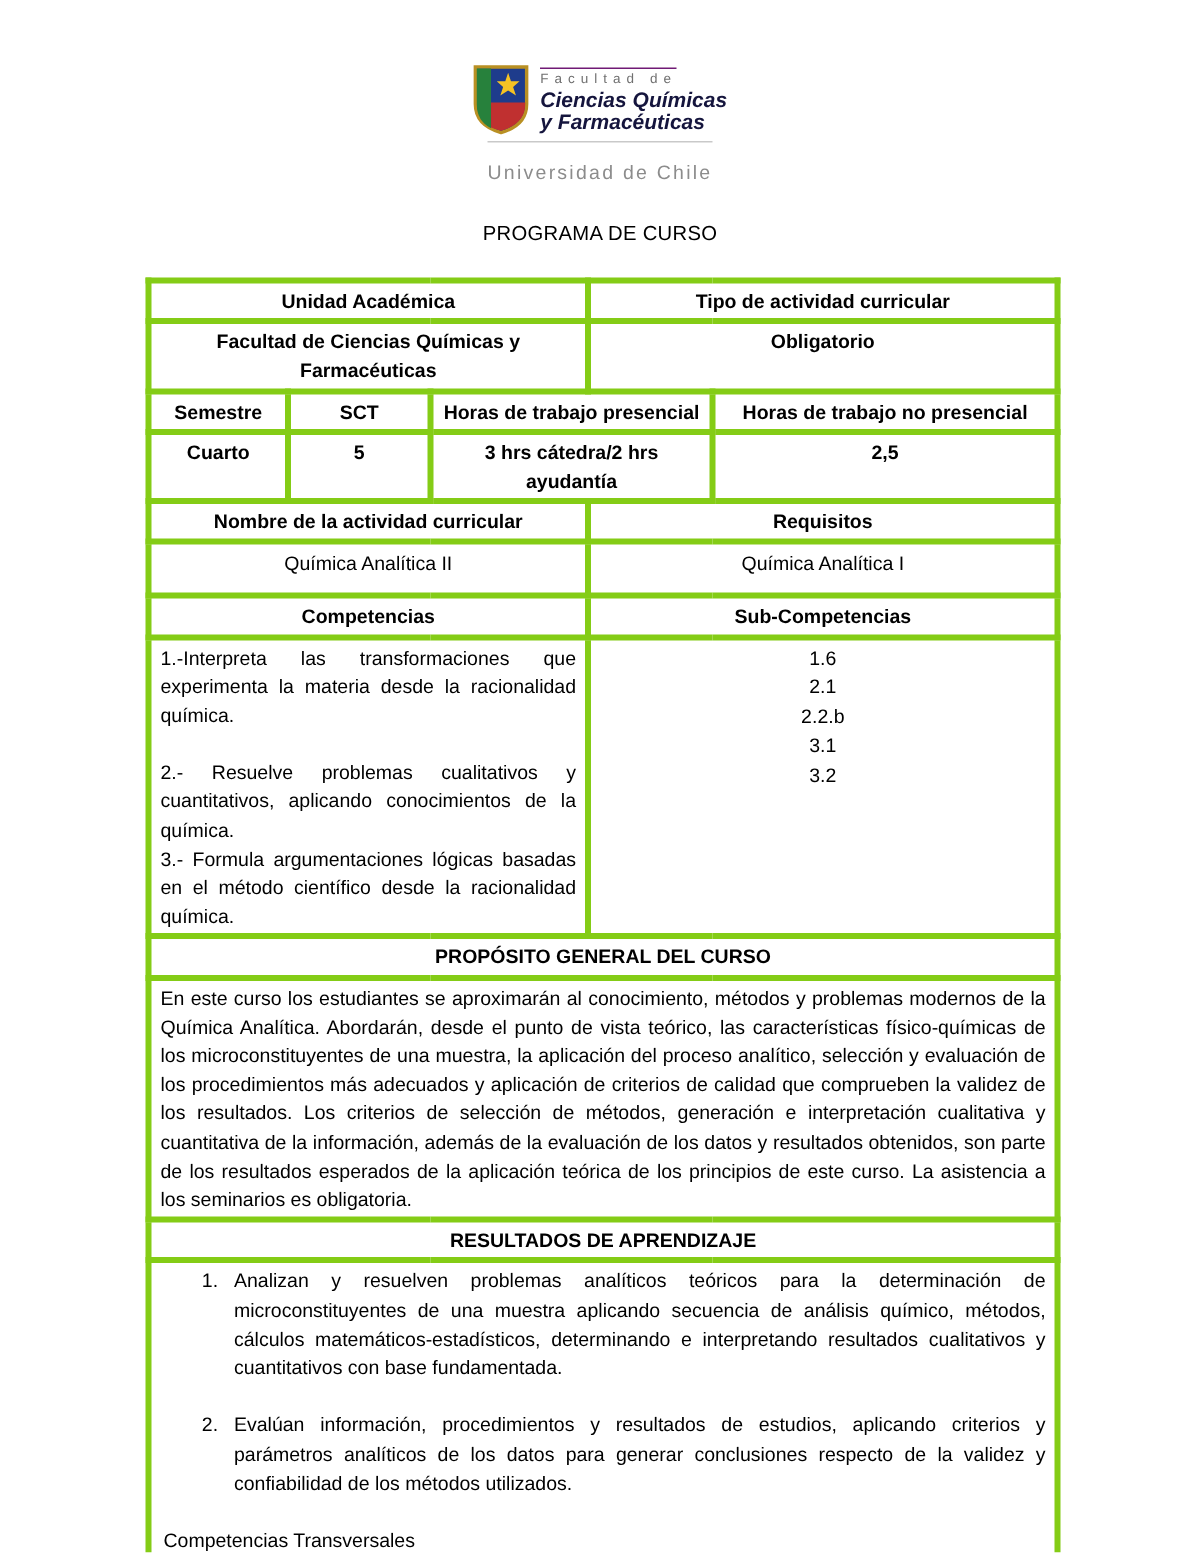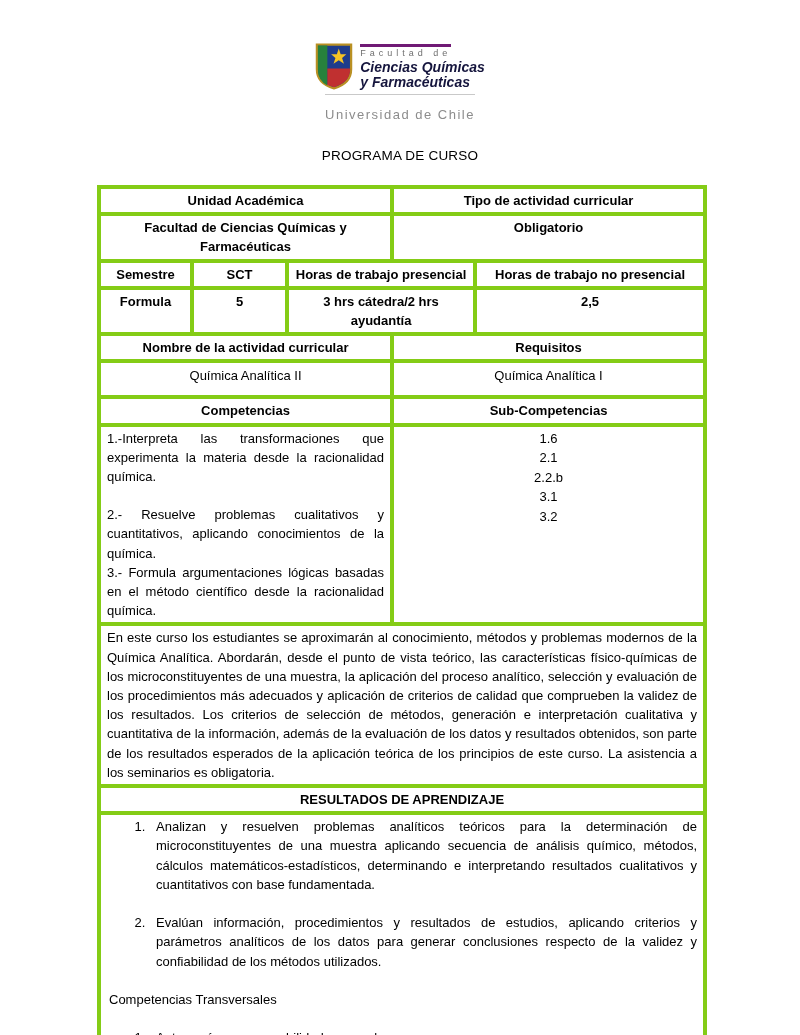--- a/index.html
+++ b/index.html
@@ -21,21 +21,21 @@
     flex-direction: column;
     align-items: center;
   }
   .logo-row { display: flex; align-items: center; gap: 7px; }
   .shield { width: 38px; height: 49px; display: block; }
   .logo-text { display: flex; flex-direction: column; align-items: flex-start; }
   .logo-facultad {
     font-size: 9px;
     letter-spacing: 4px;
     color: #6f6f6f;
-    border-top: 3px solid #701a75;
+    border-top: 1px solid #701a75;
     padding: 1px 0 2px 0;
     white-space: nowrap;
   }
   .logo-name1, .logo-name2 {
     font-size: 14px;
     font-weight: bold;
     color: #15153d;
     line-height: 15px;
     white-space: nowrap;
     font-style: italic;
@@ -168,21 +168,21 @@
     </tr>
 
     <tr>
       <td class="hdr">Semestre</td>
       <td class="hdr">SCT</td>
       <td colspan="2" class="hdr">Horas de trabajo presencial</td>
       <td class="hdr">Horas de trabajo no presencial</td>
     </tr>
 
     <tr>
-      <td class="val-center">Formula</td>
+      <td class="val-center">Cuarto</td>
       <td class="val-center">5</td>
       <td colspan="2" class="val-center">3 hrs cátedra/2 hrs ayudantía</td>
       <td class="val-center">2,5</td>
     </tr>
 
     <tr>
       <td colspan="3" class="hdr">Nombre de la actividad curricular</td>
       <td colspan="2" class="hdr">Requisitos</td>
     </tr>
 
@@ -204,20 +204,23 @@
       </td>
       <td colspan="2" class="sub-cell">
         <div class="sub-item">1.6</div>
         <div class="sub-item">2.1</div>
         <div class="sub-item">2.2.b</div>
         <div class="sub-item">3.1</div>
         <div class="sub-item">3.2</div>
       </td>
     </tr>
 
+    <tr>
+      <td colspan="5" class="section-hdr">PROPÓSITO GENERAL DEL CURSO</td>
+    </tr>
 
     <tr>
       <td colspan="5" class="long-text">En este curso los estudiantes se aproximarán al conocimiento, métodos y problemas modernos de la Química Analítica. Abordarán, desde el punto de vista teórico, las características físico-químicas de los microconstituyentes de una muestra, la aplicación del proceso analítico, selección y evaluación de los procedimientos más adecuados y aplicación de criterios de calidad que comprueben la validez de los resultados. Los criterios de selección de métodos, generación e interpretación cualitativa y cuantitativa de la información, además de la evaluación de los datos y resultados obtenidos, son parte de los resultados esperados de la aplicación teórica de los principios de este curso. La asistencia a los seminarios es obligatoria.</td>
     </tr>
 
     <tr>
       <td colspan="5" class="section-hdr">RESULTADOS DE APRENDIZAJE</td>
     </tr>
 
     <tr>

